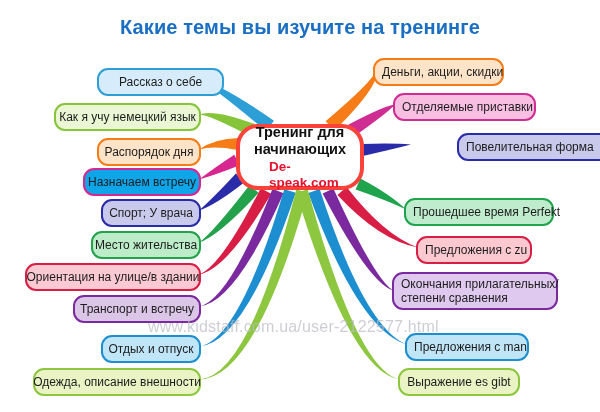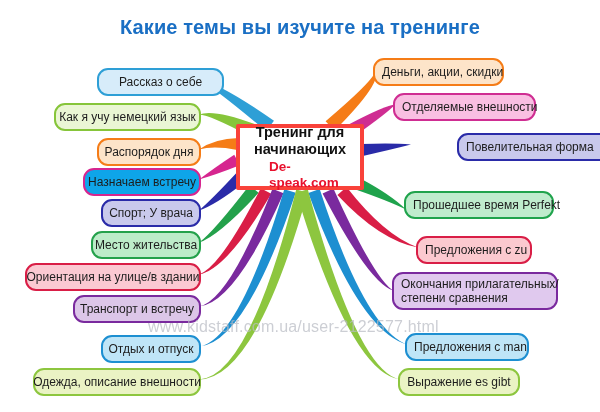--- a/index.html
+++ b/index.html
@@ -56,21 +56,21 @@
   }
   #hub {
     position: absolute;
     left: 236px;
     top: 124px;
     width: 128px;
     height: 66px;
     box-sizing: border-box;
     background: #ffffff;
     border: 4px solid #f9423a;
-    border-radius: 2px;
+    border-radius: 22px;
     display: flex;
     flex-direction: column;
     align-items: center;
     justify-content: center;
     z-index: 5;
   }
   #hub .l1, #hub .l2 {
     font-size: 14.5px;
     font-weight: bold;
     color: #111111;
@@ -129,23 +129,23 @@
       <div class="node left" style="left: 54px; top: 103px; width: 147px; height: 23px; background: rgb(234, 246, 212); border-color: rgb(134, 197, 58);"><span>Как я учу немецкий язык</span></div>
       <div class="node left" style="left: 97px; top: 138px; width: 104px; height: 23px; background: rgb(253, 228, 201); border-color: rgb(245, 124, 23);"><span>Распорядок дня</span></div>
       <div class="node left" style="left: 83px; top: 168px; width: 118px; height: 23px; background: #0ea5e9; border-color: rgb(214, 38, 143);"><span>Назначаем встречу</span></div>
       <div class="node left" style="left: 101px; top: 199px; width: 100px; height: 23px; background: rgb(201, 201, 236); border-color: rgb(42, 43, 168); text-align: right;"><span>Спорт; У врача</span></div>
       <div class="node left" style="left: 91px; top: 231px; width: 110px; height: 23px; background: rgb(189, 236, 201); border-color: rgb(36, 161, 75);"><span>Место жительства</span></div>
       <div class="node left" style="left: 25px; top: 263px; width: 176px; height: 23px; background: rgb(251, 201, 210); border-color: rgb(217, 30, 70);"><span>Ориентация на улице/в здании</span></div>
       <div class="node left" style="left: 73px; top: 295px; width: 128px; height: 23px; background: rgb(220, 198, 232); border-color: rgb(122, 42, 158);"><span>Транспорт и встречу</span></div>
       <div class="node left" style="left: 101px; top: 335px; width: 100px; height: 23px; background: rgb(191, 229, 247); border-color: rgb(29, 143, 209);"><span>Отдых и отпуск</span></div>
       <div class="node left" style="left: 33px; top: 368px; width: 168px; height: 23px; background: rgb(234, 243, 196); border-color: rgb(141, 198, 63);"><span>Одежда, описание внешности</span></div>
       <div class="node right" style="left: 373px; top: 58px; width: 131px; height: 23px; background: rgb(253, 228, 201); border-color: rgb(245, 124, 23);"><span>Деньги, акции, скидки</span></div>
-      <div class="node right" style="left: 393px; top: 93px; width: 143px; height: 23px; background: rgb(249, 191, 226); border-color: rgb(207, 45, 146);"><span>Отделяемые внешности</span></div>
+      <div class="node right" style="left: 393px; top: 93px; width: 143px; height: 23px; background: rgb(249, 191, 226); border-color: rgb(207, 45, 146);"><span>Отделяемые приставки</span></div>
       <div class="node right" style="left: 409px; top: 133px; width: 168px; height: 23px; background: rgb(201, 201, 236); border-color: rgb(42, 43, 168); margin-left: 48px;"><span>Повелительная форма</span></div>
-      <div class="node right" style="left: 404px; top: 191px; width: 150px; height: 23px; background: rgb(191, 236, 205); border-color: rgb(31, 163, 76);"><span>Прошедшее время Perfekt</span></div>
+      <div class="node right" style="left: 404px; top: 198px; width: 150px; height: 23px; background: rgb(191, 236, 205); border-color: rgb(31, 163, 76);"><span>Прошедшее время Perfekt</span></div>
       <div class="node right" style="left: 416px; top: 236px; width: 116px; height: 23px; background: rgb(251, 201, 207); border-color: rgb(217, 30, 70); text-align: right;"><span>Предложения с zu</span></div>
       <div class="node right" style="left: 392px; top: 272px; width: 166px; height: 38px; background: rgb(224, 201, 238); border-color: rgb(122, 42, 158); align-items: center; line-height: 14px;"><span>Окончания прилагательных/
 степени сравнения</span></div>
       <div class="node right" style="left: 405px; top: 333px; width: 124px; height: 23px; background: rgb(191, 229, 247); border-color: rgb(29, 143, 209);"><span>Предложения с man</span></div>
       <div class="node right" style="left: 398px; top: 368px; width: 122px; height: 23px; background: rgb(234, 243, 196); border-color: rgb(141, 198, 63); justify-content: center;"><span>Выражение es gibt</span></div>
     </div>
 
   <div id="hub">
     <div class="l1">Тренинг для</div>
     <div class="l2">начинающих</div>

